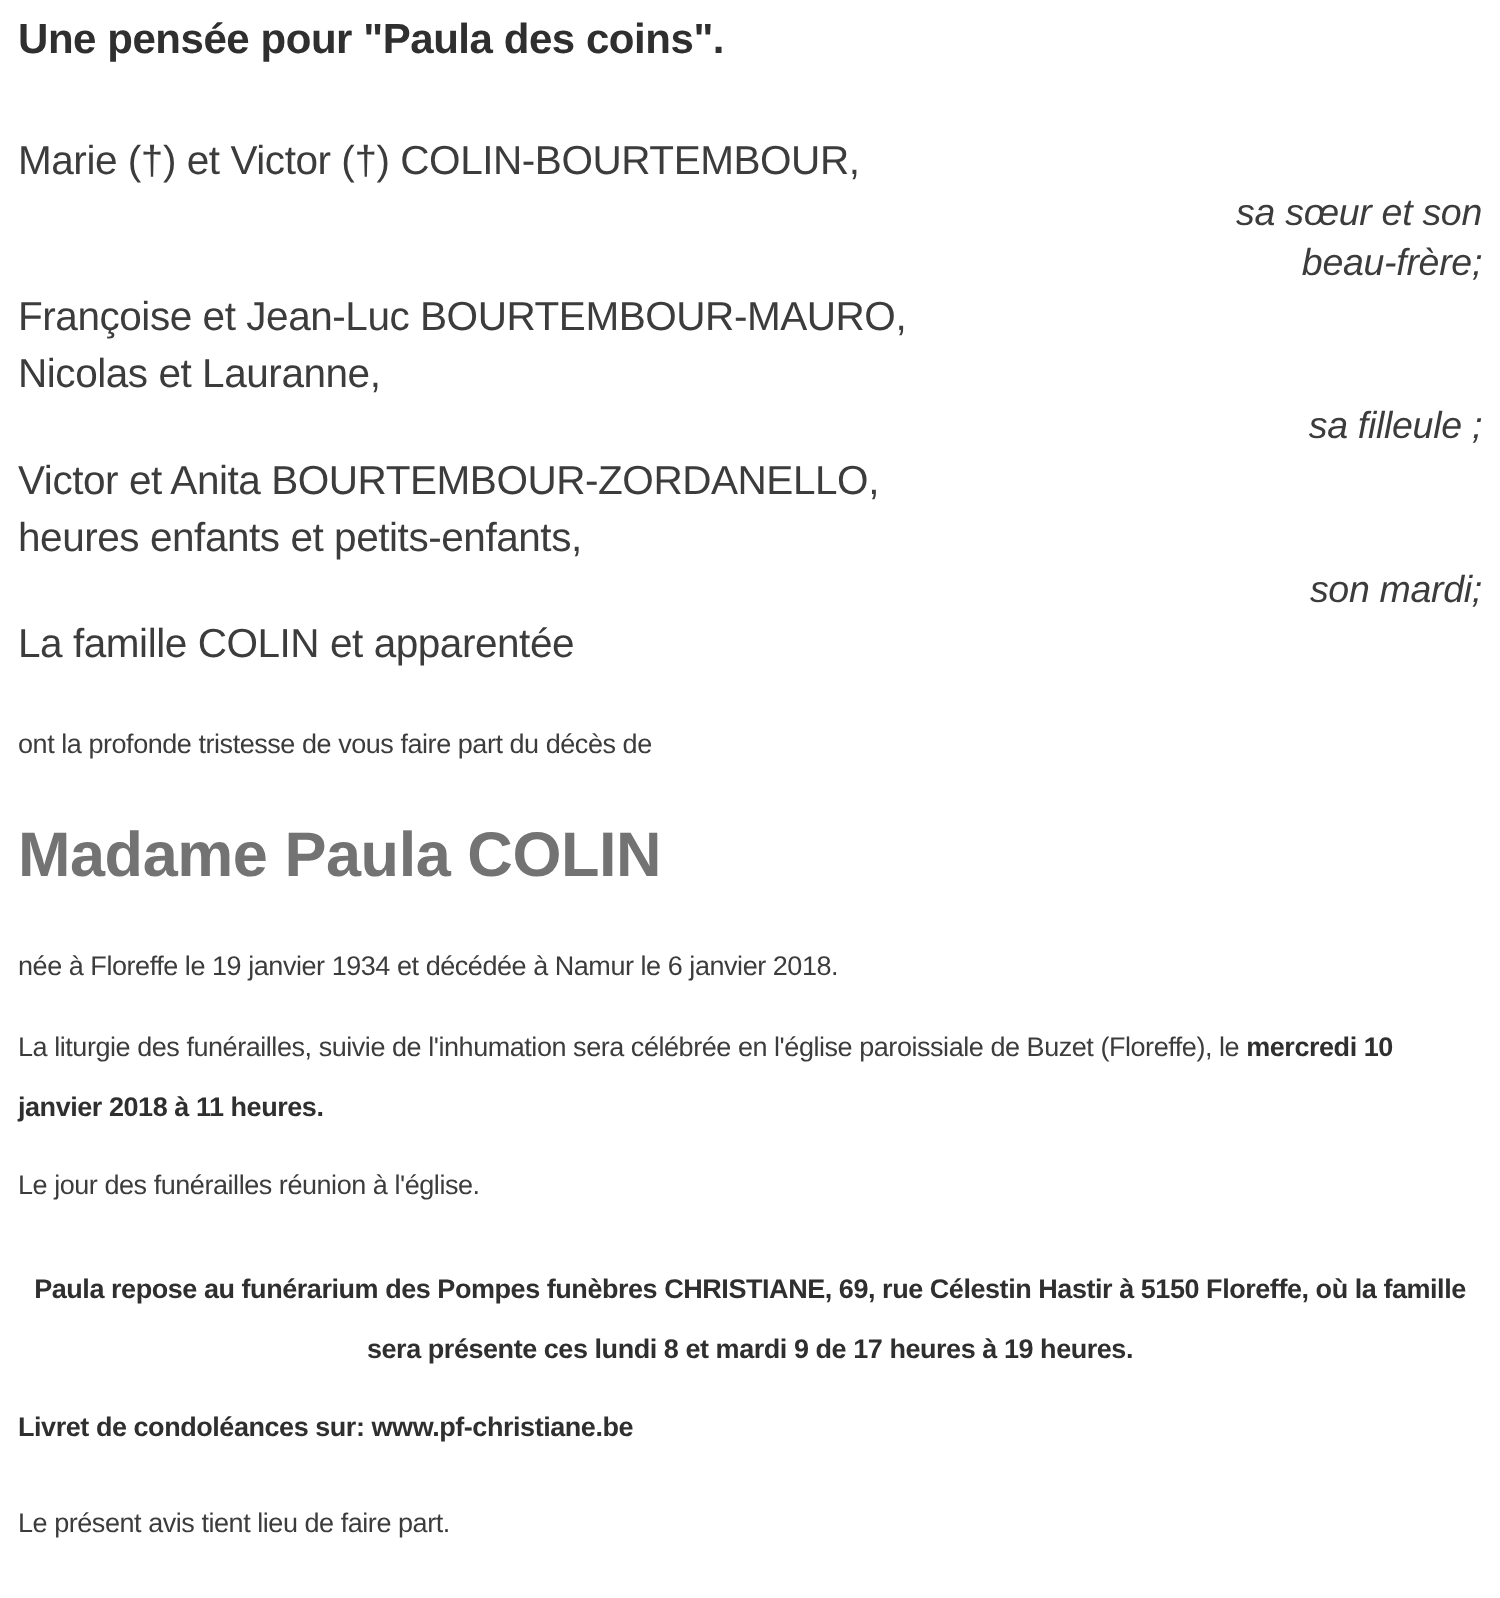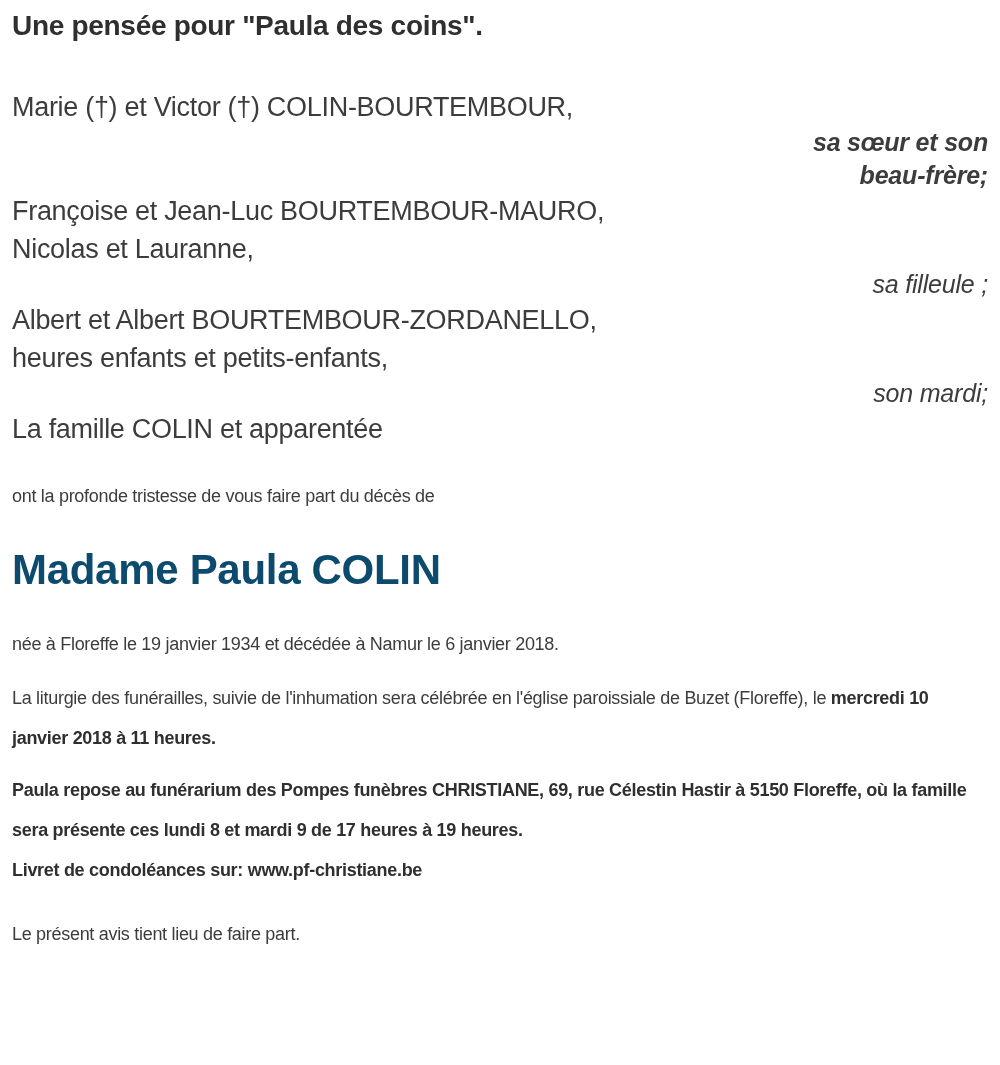--- a/index.html
+++ b/index.html
@@ -43,42 +43,41 @@
     margin: 0;
     font-size: 25px;
     line-height: 33px;
     font-style: italic;
     text-align: right;
     letter-spacing: -0.2px;
   }
   .relation.wrap {
     max-width: 215px;
     margin-left: auto;
-    font-weight: bold;
   }
   .body-line {
     margin: 0;
     font-size: 18px;
     line-height: 40px;
     letter-spacing: -0.3px;
   }
   .announcement { margin-top: 28px; }
   .deceased {
     margin: 28px 0 0 0;
     font-size: 42px;
     line-height: 52px;
     font-weight: 700;
-    color: #0c4a6e;
+    color: #737373;
     letter-spacing: -0.3px;
   }
   .life-dates { margin-top: 28px; }
   .ceremony   { margin-top: 14px; }
   .reunion    { margin-top: 12px; }
-  .repose     { margin-top: 12px; }
-  .condolences{ }
+  .repose     { margin-top: 29px; text-align: center; }
+  .condolences{ margin-top: 12px; }
   .closing    { margin-top: 24px; }
   .bold, .body-line strong {
     font-weight: 700;
     color: #2f2f2f;
   }
 </style>
 </head>
 <body>
 
 <div class="sheet">
@@ -87,35 +86,36 @@
 
   <div class="names">
 
     <p class="name-line">Marie (†) et Victor (†) COLIN-BOURTEMBOUR,</p>
     <p class="relation wrap">sa sœur et son beau-frère;</p>
 
     <p class="name-line">Françoise et Jean-Luc BOURTEMBOUR-MAURO,</p>
     <p class="name-line">Nicolas et Lauranne,</p>
     <p class="relation">sa filleule ;</p>
 
-    <p class="name-line">Albert et Albert BOURTEMBOUR-ZORDANELLO,</p>
+    <p class="name-line">Victor et Anita BOURTEMBOUR-ZORDANELLO,</p>
     <p class="name-line">heures enfants et petits-enfants,</p>
     <p class="relation">son mardi;</p>
 
     <p class="name-line">La famille COLIN et apparentée</p>
   </div>
 
   <p class="body-line announcement">ont la profonde tristesse de vous faire part du décès de</p>
 
   <h2 class="deceased">Madame Paula COLIN</h2>
 
   <p class="body-line life-dates">née à Floreffe le 19 janvier 1934 et décédée à Namur le 6 janvier 2018.</p>
 
   <p class="body-line ceremony"><span>La liturgie des funérailles, suivie de l'inhumation sera célébrée en l'église paroissiale de Buzet (Floreffe), le </span><strong>mercredi 10 janvier 2018 à 11 heures.</strong></p>
 
+  <p class="body-line reunion">Le jour des funérailles réunion à l'église.</p>
 
   <p class="body-line bold repose">Paula repose au funérarium des Pompes funèbres CHRISTIANE, 69, rue Célestin Hastir à 5150 Floreffe, où la famille sera présente ces lundi 8 et mardi 9 de 17 heures à 19 heures.</p>
 
   <p class="body-line bold condolences"><span>Livret de condoléances sur: </span><span>www.pf-christiane.be</span></p>
 
   <p class="body-line closing">Le présent avis tient lieu de faire part.</p>
 
 </div>
 
 </body></html>

